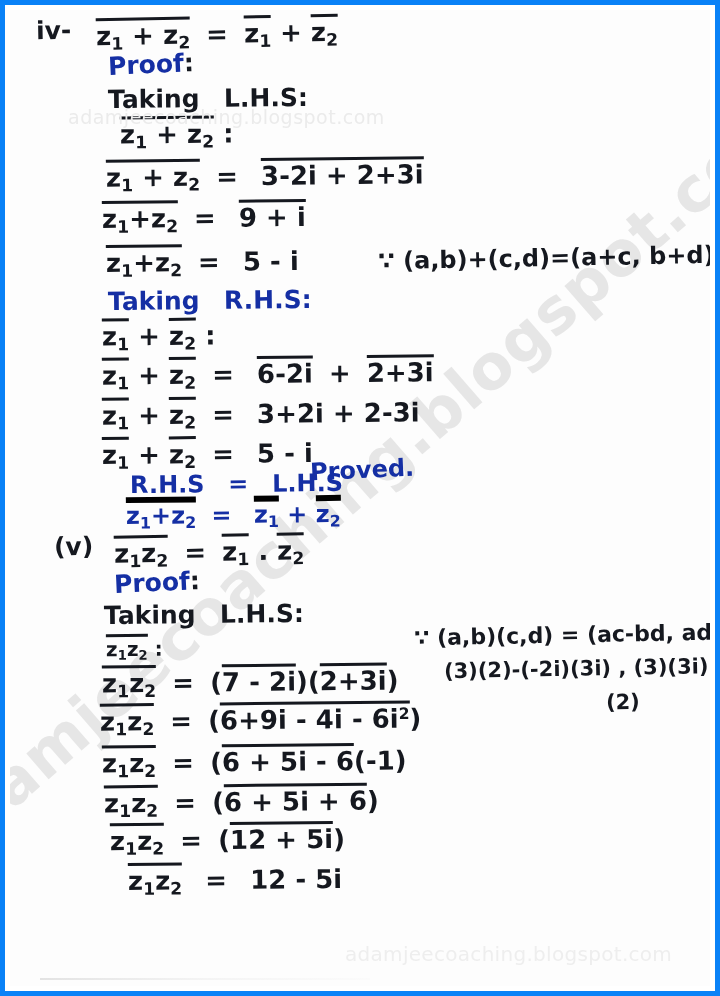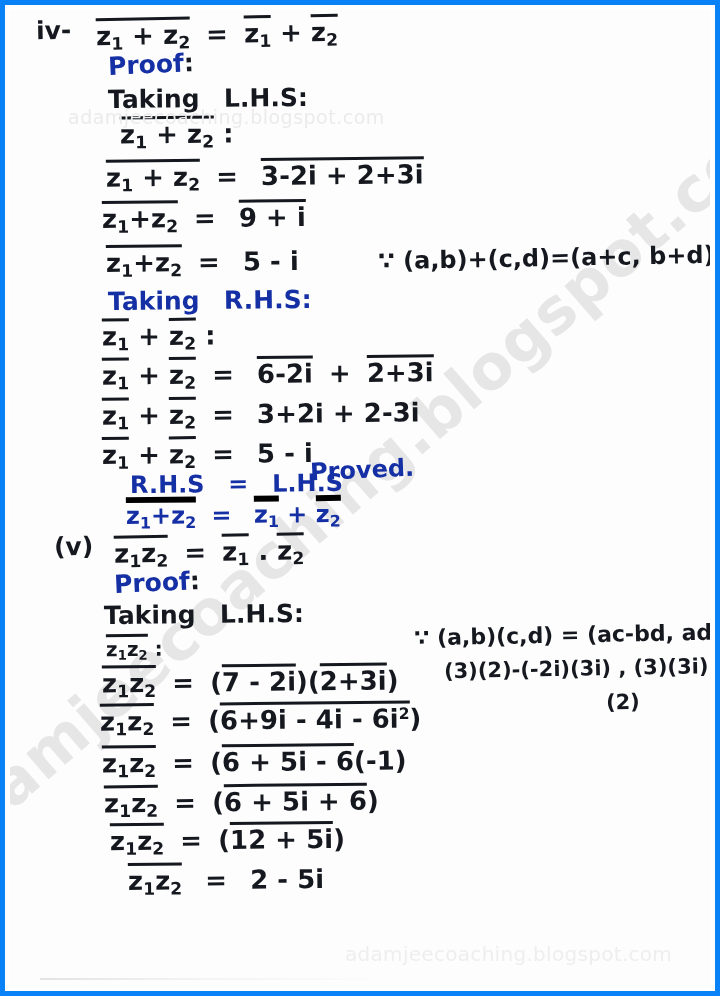--- a/index.html
+++ b/index.html
@@ -264,21 +264,21 @@
 
     <div class="hw sk2" style="left:100px; top:812px; font-size:26px;">
       <span class="ovl">z<sub>1</sub>z<sub>2</sub></span>
       <span class="gap-s"></span>=<span class="gap-s"></span>
       <span>(<span class="ovl">12 + 5i</span>)</span>
     </div>
 
     <div class="hw sk2" style="left:118px; top:852px; font-size:26px;">
       <span class="ovl">z<sub>1</sub>z<sub>2</sub></span>
       <span class="gap-m"></span>=<span class="gap-m"></span>
-      <span>2 - 5i</span>
+      <span>12 - 5i</span>
     </div>
 
     <div class="hw sk1" style="left:404px; top:614px; font-size:22px;">∵ (a,b)(c,d) = (ac-bd, ad+bc)</div>
     <div class="hw sk1" style="left:434px; top:648px; font-size:21px;">(3)(2)-(-2i)(3i) , (3)(3i)+(-2i)</div>
     <div class="hw sk1" style="left:596px; top:682px; font-size:21px;">(2)</div>
 
   </div>
 </div>
 
 </body></html>

